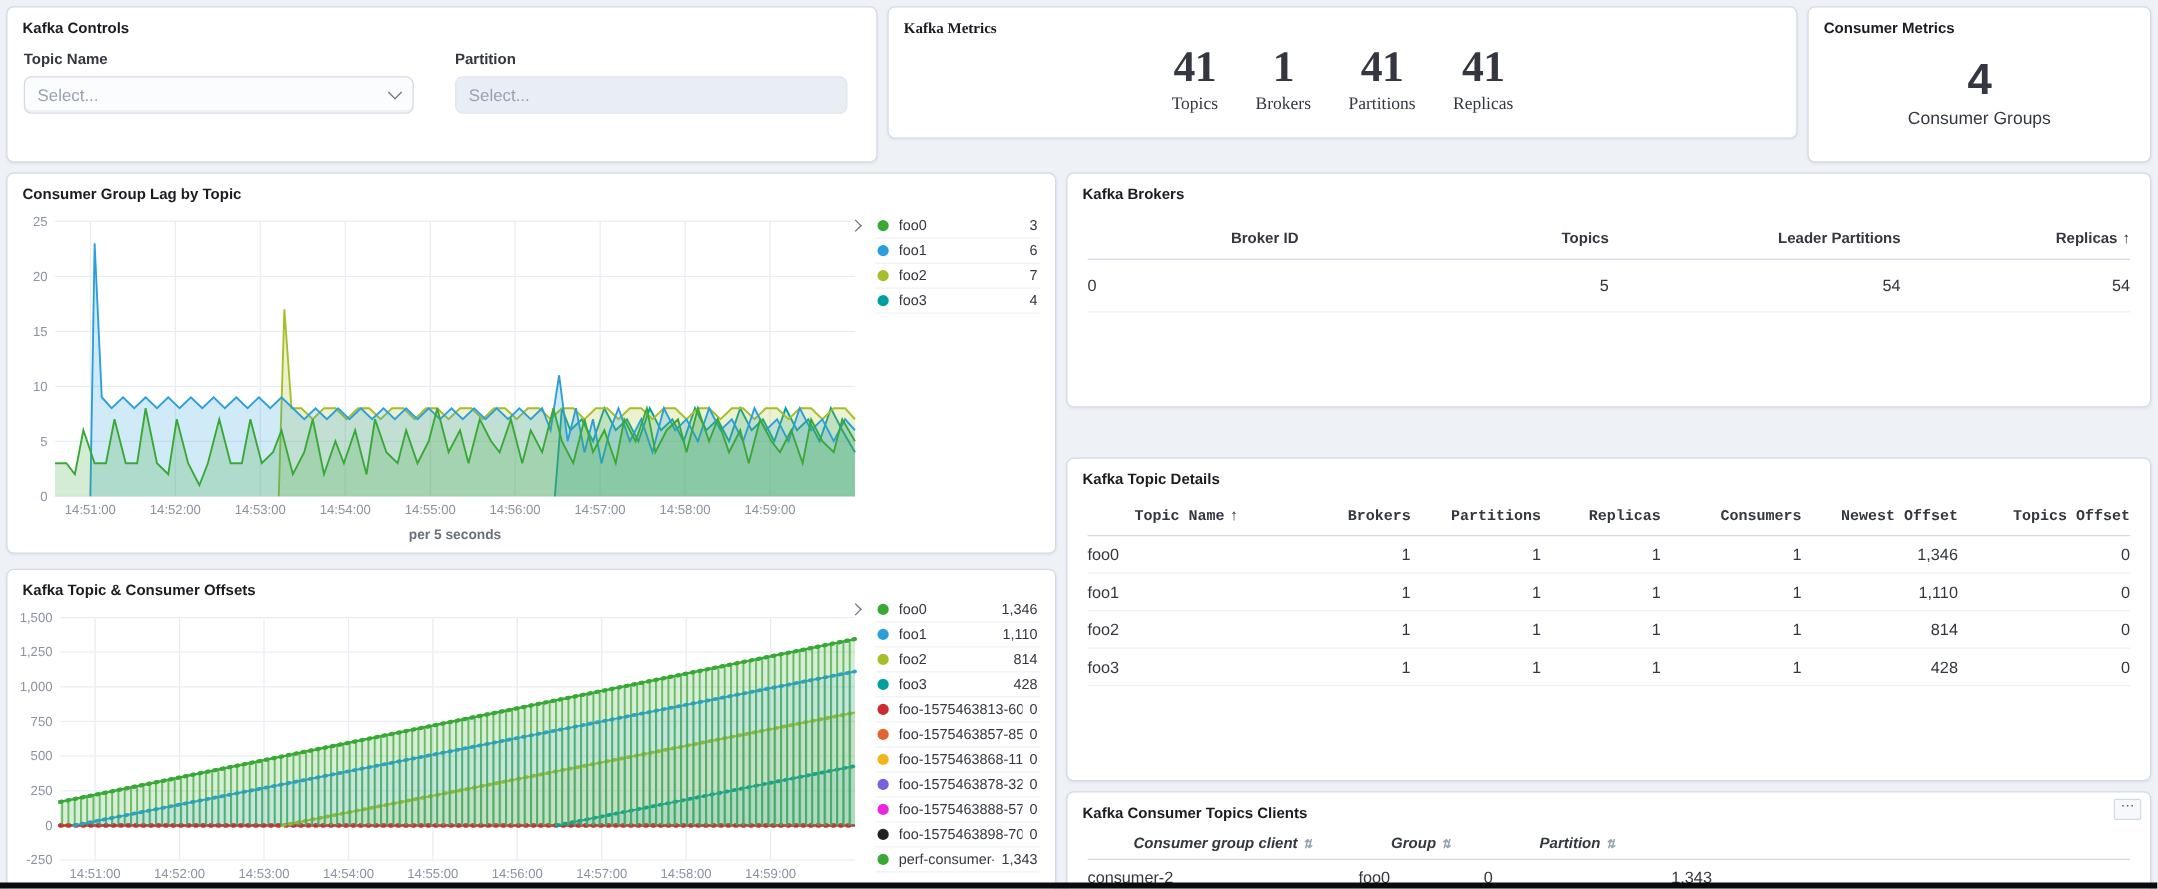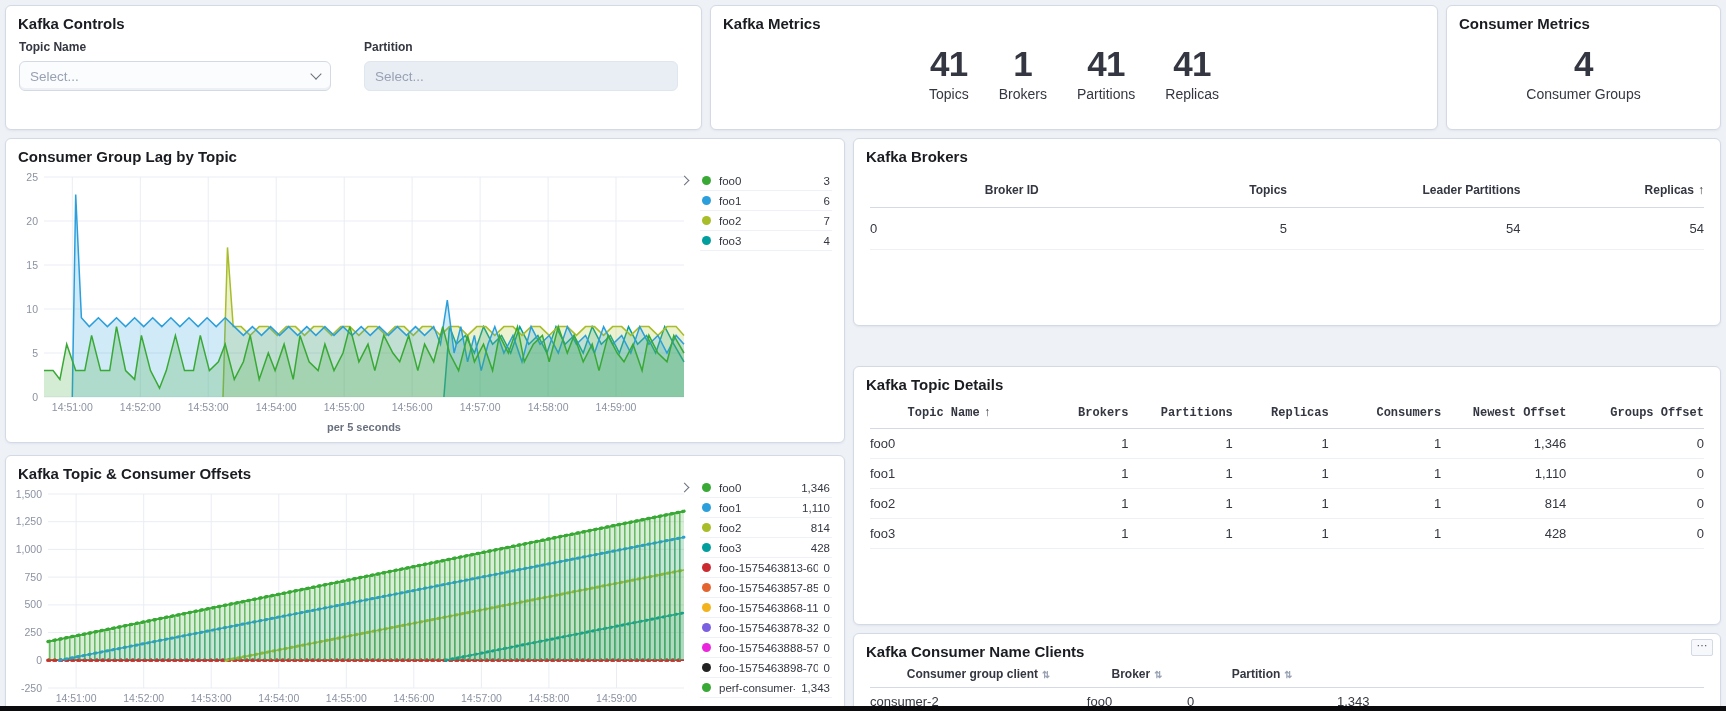--- a/index.html
+++ b/index.html
@@ -8,21 +8,21 @@
     background:#eef1f6;
     font-family:"Liberation Sans",sans-serif;
     color:#343741;
     -webkit-font-smoothing:antialiased;
   }
   .panel{
     position:absolute;background:#fff;border:1px solid #d3dae6;border-radius:6px;
     box-shadow:0 1px 2px rgba(152,162,179,.15);box-sizing:border-box;
   }
   .panel-title{
-    position:absolute;left:12px;top:9px;font-size:15px;font-weight:700;color:#1a1c21;
+    position:absolute;left:12px;top:9px;font-size:12px;font-weight:700;color:#1a1c21;
     white-space:nowrap;
   }
   
   .controls-body{position:absolute;left:13px;top:34px;right:13px;display:flex;gap:33px;}
   .control-field{width:312px;}
   .control-label{font-size:12px;font-weight:700;color:#343741;margin-bottom:7px;}
   .select{
     height:30px;border-radius:6px;display:flex;align-items:center;
     padding:0 10px;font-size:13.5px;color:#98a2b3;box-sizing:border-box;
   }
@@ -61,21 +61,21 @@
   .t-details .tr{grid-template-columns:19% 12% 12.5% 11.5% 13.5% 15% 16.5%;}
   .t-clients .tr{grid-template-columns:26% 12% 18% 44%;}
   .thead{border-bottom:1px solid #d3dae6;}
   .th{font-size:12px;font-weight:700;color:#343741;text-align:center;white-space:nowrap;}
   .td{font-size:13px;color:#343741;white-space:nowrap;}
   .right{text-align:right;}
   .t-brokers .thead{padding:12px 0 10px;}
   .t-brokers .tr.row{padding:13px 0;border-bottom:1px solid #edf0f5;}
   .t-details .thead{padding:9px 0 8px;font-family:Liberation Mono, monospace;}
   .t-details .tr.row{padding:7px 0;border-bottom:1px solid #edf0f5;}
-  .t-clients .thead{padding:7px 0 6px;}
+  .t-clients .thead{padding:7px 0 6px;font-style:italic;}
   .t-clients .tr.row{padding:6px 0;border-bottom:1px solid #edf0f5;}
   .sort-arrow{font-weight:400;color:#343741;margin-left:4px;font-size:12px;}
   .sort-carets{color:#98a2b3;margin-left:4px;font-size:9.5px;}
   .panel-options{
     position:absolute;top:5px;right:7px;width:20px;height:15px;border:1px solid #d3dae6;border-radius:2px;
     background:#f7f8fb;color:#515761;font-size:11px;line-height:11px;text-align:center;cursor:pointer;
   }
   .window-edge{position:absolute;left:0;right:0;top:706px;height:5px;background:#0b0b0d;z-index:50;}
 </style>
 </head>
@@ -93,21 +93,21 @@
     </div>
     <div class="control-field" style="width:314px;">
       <div class="control-label">Partition</div>
       <div class="select disabled">
         <span class="ph">Select...</span>
       </div>
     </div>
   </div>
 </div>
 
-<div class="panel" style="left:710px;top:5px;width:728px;height:125px;">
+<div class="panel" style="left:710px;top:5px;width:728px;height:106px;font-family:Liberation Serif, serif;">
   <div class="panel-title">Kafka Metrics</div>
   <div class="metric-group" id="kafka-metrics-group">
       <div class="metric">
         <div class="metric-value">41</div>
         <div class="metric-label">Topics</div>
       </div>
       <div class="metric">
         <div class="metric-value">1</div>
         <div class="metric-label">Brokers</div>
       </div>
@@ -407,21 +407,21 @@
 <div class="panel" style="left:853px;top:366px;width:868px;height:259px;padding-left:14px;">
   <div class="panel-title">Kafka Topic Details</div>
   <div class="data-table t-details" id="details-table" style="top:30px;">
       <div class="tr thead">
         <div class="th"><span>Topic Name</span><span class="sort-arrow">↑</span></div>
         <div class="th right"><span>Brokers</span></div>
         <div class="th right"><span>Partitions</span></div>
         <div class="th right"><span>Replicas</span></div>
         <div class="th right"><span>Consumers</span></div>
         <div class="th right"><span>Newest Offset</span></div>
-        <div class="th right"><span>Groups Offset</span></div>
+        <div class="th right"><span>Topics Offset</span></div>
       </div>
       <div class="tr row">
         <div class="td">foo0</div>
         <div class="td right">1</div>
         <div class="td right">1</div>
         <div class="td right">1</div>
         <div class="td right">1</div>
         <div class="td right">1,346</div>
         <div class="td right">0</div>
       </div>
@@ -449,26 +449,26 @@
         <div class="td right">1</div>
         <div class="td right">1</div>
         <div class="td right">1</div>
         <div class="td right">428</div>
         <div class="td right">0</div>
       </div>
     </div>
 </div>
 
 <div class="panel" style="left:853px;top:633px;width:868px;height:90px;border-bottom-left-radius:0;border-bottom-right-radius:0;">
-  <div class="panel-title">Kafka Consumer Name Clients</div>
+  <div class="panel-title">Kafka Consumer Topics Clients</div>
   <div class="panel-options">⋯</div>
   <div class="data-table t-clients" id="clients-table" style="top:26px;">
       <div class="tr thead">
         <div class="th"><span>Consumer group client</span><span class="sort-carets">⇅</span></div>
-        <div class="th"><span>Broker</span><span class="sort-carets">⇅</span></div>
+        <div class="th"><span>Group</span><span class="sort-carets">⇅</span></div>
         <div class="th"><span>Partition</span><span class="sort-carets">⇅</span></div>
       </div>
       <div class="tr row">
         <div class="td">consumer-2</div>
         <div class="td">foo0</div>
         <div class="td">0</div>
         <div class="td">1,343</div>
       </div>
     </div>
 </div>

